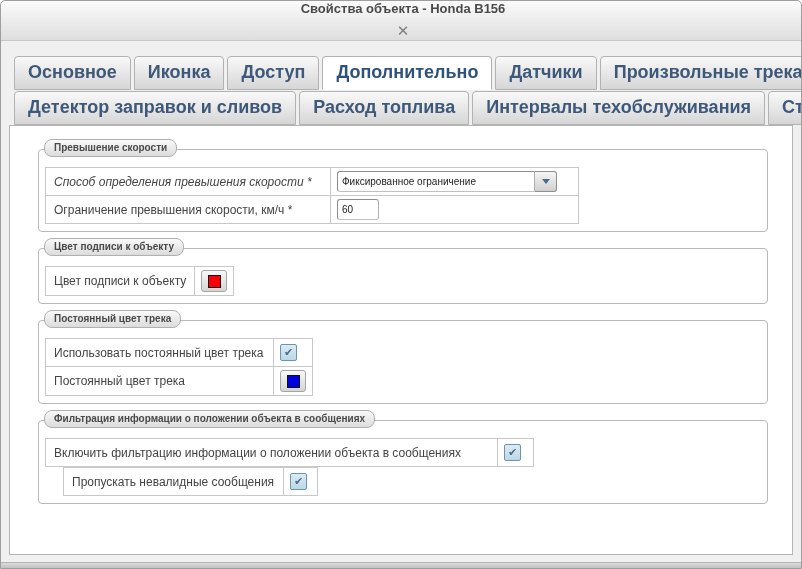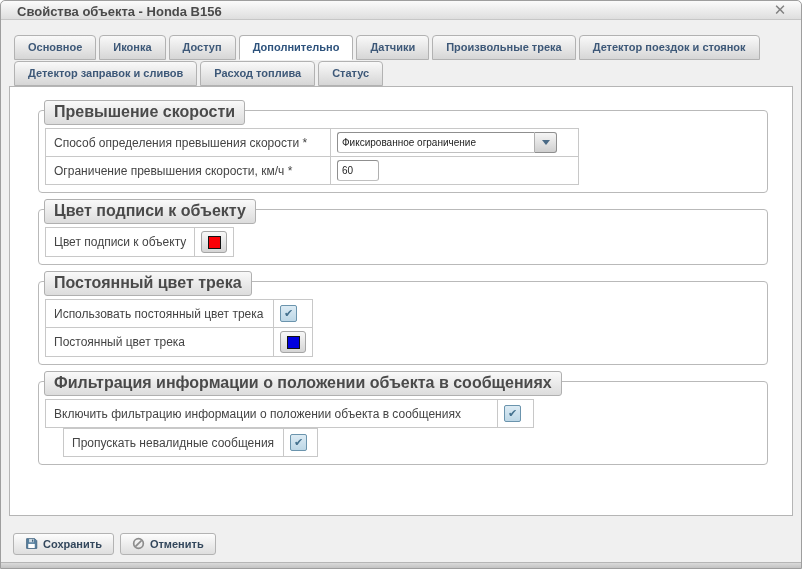--- a/index.html
+++ b/index.html
@@ -13,42 +13,43 @@
   .window {
     position: relative;
     width: 802px; height: 569px;
     background: #f0f0f0;
     border: 1px solid #9e9e9e;
     border-radius: 5px 5px 0 0;
     overflow: hidden;
   }
   
   .titlebar {
-    height: 19px;
+    height: 40px;
     background: linear-gradient(#fbfbfb, #dedede);
     border-bottom: 1px solid #c6c6c6;
     border-radius: 5px 5px 0 0;
-    display: flex; align-items: flex-end;
+    display: flex; align-items: center;
     padding: 0 12px 0 16px;
+    flex-direction: column;
   }
   .titlebar .title { font-size: 13px; font-weight: bold; color: #4a4a4a; flex: 1; }
   .close-btn {
     width: 18px; height: 18px; line-height: 17px;
     text-align: center; font-size: 15px; font-weight: bold;
     color: #808080; cursor: pointer;
   }
   
   .tabbar { padding: 15px 12px 0 13px; }
   .tabrow { display: flex; gap: 3px; }
   .tab {
     background: linear-gradient(#f9f9f9, #d6d6d6);
     border: 1px solid #b2b2b2;
     border-radius: 4px 4px 0 0;
     padding: 5px 13px 6px;
-    font-size: 11px; font-weight: bold; color: #3d5878;
+    font-size: 18px; font-weight: bold; color: #3d5878;
     cursor: pointer; white-space: nowrap;
   }
   .tab.active { background: #fff; border-bottom-color: #fff; color: #2d527c; }
   .tabrow + .tabrow { margin-top: 1px; }
   
   .panel {
     margin: 0 8px;
     background: #fff;
     border: 1px solid #b5b5b5;
     height: 430px;
@@ -60,23 +61,23 @@
     border: 1px solid #b9b9b9;
     border-radius: 4px;
     padding: 17px 8px 7px 6px;
     margin-top: 11px;
   }
   .fieldset + .fieldset { margin-top: 16px; }
   .legend {
     position: absolute; top: -11px; left: 5px;
     background: linear-gradient(#f9f9f9, #dcdcdc);
     border: 1px solid #b0b0b0;
-    border-radius: 3px;
+    border-radius: 8px;
     padding: 2px 9px 3px;
-    font-weight: bold; font-size: 16px; color: #4a4a4a;
+    font-weight: bold; font-size: 10px; color: #4a4a4a;
     white-space: nowrap;
   }
   table { border-collapse: collapse; }
   td {
     border: 1px solid #c8c8c8;
     padding: 3px 8px;
     font-size: 12px; color: #444;
     white-space: nowrap;
     height: 28px;
   }
@@ -171,32 +172,33 @@
       <div class="tab"><span>Иконка</span></div>
       <div class="tab"><span>Доступ</span></div>
       <div class="tab active"><span>Дополнительно</span></div>
       <div class="tab"><span>Датчики</span></div>
       <div class="tab"><span>Произвольные трека</span></div>
       <div class="tab"><span>Детектор поездок и стоянок</span></div>
     </div>
     <div class="tabrow">
       <div class="tab"><span>Детектор заправок и сливов</span></div>
       <div class="tab"><span>Расход топлива</span></div>
+      <div class="tab"><span>Интервалы техобслуживания</span></div>
       <div class="tab"><span>Статус</span></div>
     </div>
   </div>
 
   <div class="panel">
 
     <div class="fieldset" style="margin-top:10px;">
       <div class="legend">Превышение скорости</div>
       <table>
         <tbody>
             <tr>
-          <td style="width:285px;">Способ определения превышения скорости *</td>
+          <td style="width:285px;font-style:italic;">Способ определения превышения скорости *</td>
           <td class="ctrl" style="width:248px;">
             <div class="combo">
               <input class="tf" readonly="" value="Фиксированное ограничение" style="">
               <div class="combo-arrow">
                     <i></i>
                   </div>
             </div>
           </td>
         </tr>
         <tr>

